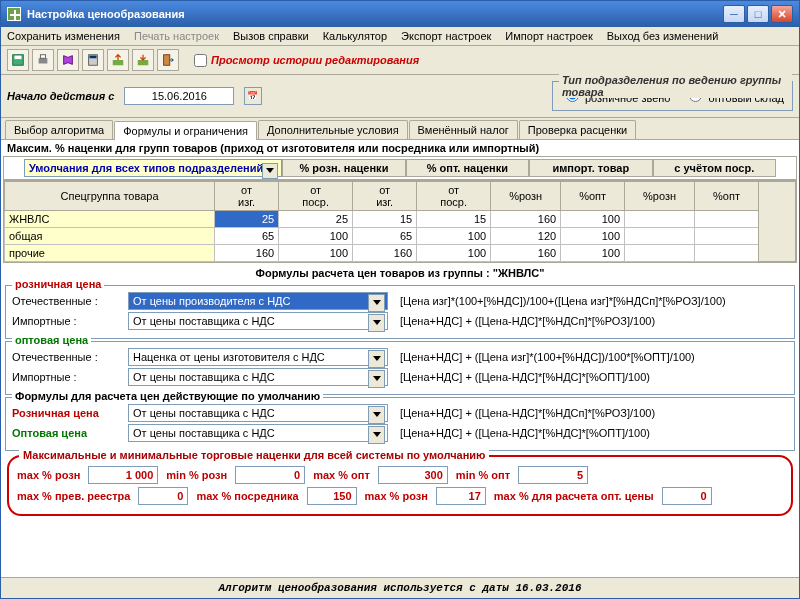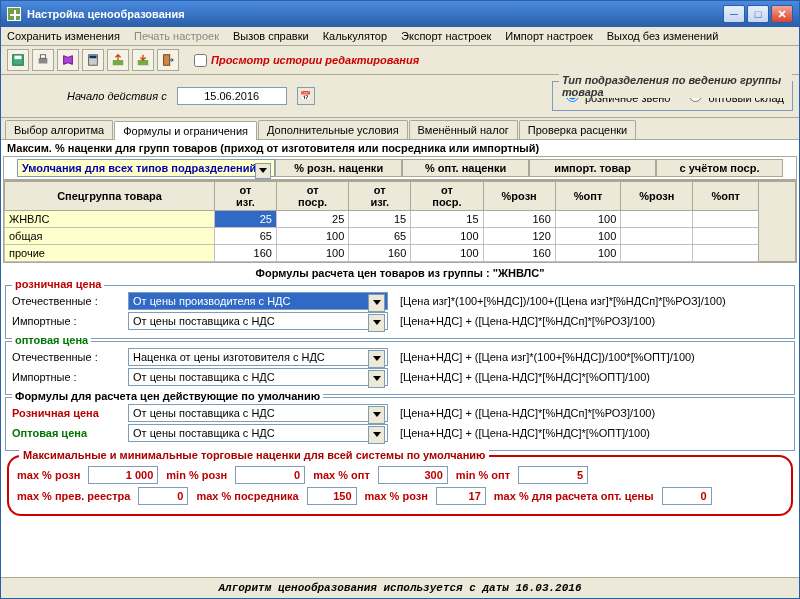--- a/index.html
+++ b/index.html
@@ -15,39 +15,39 @@
 .winbtn { width:22px; height:18px; background:linear-gradient(#e6eefb,#c7d8f4); border:1px solid #2a5ea8; border-radius:2px; text-align:center; line-height:16px; cursor:pointer; color:#2a5ea8; font-weight:bold; }
 .winbtn.close { background:linear-gradient(#f5a49a,#d6452a); color:#fff; }
 .menubar { background:#ece9d8; padding:3px 6px; display:flex; gap:14px; border-bottom:1px solid #aca899; }
 .menubar span { cursor:pointer; white-space:nowrap; }
 .toolbar { background:#ece9d8; padding:3px 6px; display:flex; align-items:center; gap:3px; border-bottom:1px solid #aca899; }
 .tbtn { width:22px; height:22px; border:1px solid #aca899; background:#f5f2e8; cursor:pointer; display:flex; align-items:center; justify-content:center; }
 .tbtn svg { width:14px; height:14px; }
 .chk { margin-left:12px; display:flex; align-items:center; gap:4px; color:#c00; font-weight:bold; font-style:italic; }
 .chk input { margin:0; }
 .row-top { display:flex; align-items:center; padding:6px; gap:10px; border-bottom:1px solid #aca899; }
-.date-lbl { font-weight:normal; font-style:italic; margin-left:60px; }
+.date-lbl { font-weight:bold; font-style:italic; }
 .date-fld { background:#fff; border:1px solid #7f9db9; padding:2px 4px; width:110px; display:inline-block; text-align:center; }
 .datebtn { border:1px solid #7f9db9; background:#ece9d8; width:18px; height:18px; display:inline-flex; align-items:center; justify-content:center; cursor:pointer; font-size:9px; }
 .fieldset { border:1px solid #7f9db9; margin-left:auto; padding:4px 8px 6px; position:relative; }
 .fieldset .legend { position:absolute; top:-8px; left:6px; background:#ece9d8; padding:0 3px; font-style:italic; font-weight:bold; color:#333; }
 .radios { display:flex; gap:14px; }
 .tabs { display:flex; border-bottom:1px solid #aca899; padding:2px 4px 0; background:#ece9d8; gap:1px; }
 .tab { padding:3px 8px; border:1px solid #aca899; border-bottom:none; background:#ece9d8; cursor:pointer; border-radius:2px 2px 0 0; }
 .tab.active { background:#fff; position:relative; top:1px; font-weight:normal; }
 .content { flex:1; background:#fff; overflow:hidden; padding:0; }
 .grouphead { background:#fff; padding:2px 6px; font-weight:bold; }
-.subbar { display:flex; align-items:center; padding:2px 13px; gap:0; border:1px solid #aca899; margin:0 2px; }
+.subbar { display:flex; align-items:center; padding:2px 20px; gap:0; border:1px solid #aca899; margin:0 2px; }
 .combo { background:#ffffcc; border:1px solid #7f9db9; padding:2px 18px 2px 4px; font-weight:bold; color:#00a; position:relative; min-width:240px; cursor:pointer; }
 .combo::after { content:''; position:absolute; right:3px; top:3px; width:14px; height:14px; border:1px solid #7f9db9; background:#ece9d8; }
 .combo::before { content:''; position:absolute; right:7px; top:8px; border-left:4px solid transparent; border-right:4px solid transparent; border-top:5px solid #000; z-index:1; }
 .hdrcell { background:#ece9d8; border:1px solid #aca899; padding:2px 4px; text-align:center; font-weight:bold; flex:1; }
 .tbl { margin:0 2px; border:1px solid #aca899; }
 .tbl table { width:100%; border-collapse:collapse; }
-.tbl th { background:#ece9d8; border:1px solid #aca899; padding:2px 18px; font-weight:bold; text-align:center; }
+.tbl th { background:#ece9d8; border:1px solid #aca899; padding:2px 18px; font-weight:normal; text-align:center; }
 .tbl td { border:1px solid #c0c0c0; padding:2px 4px; background:#fff; }
 .tbl td.name { background:#ffffcc; }
 .tbl td.num { text-align:right; }
 .tbl td.sel { background:#3169c6; color:#fff; }
 .tbl .scrollcol { width:16px; background:#ece9d8; }
 .section-title { text-align:center; font-weight:bold; padding:4px; }
 .fset { border:1px solid #7f9db9; margin:2px 4px; padding:4px 6px 6px; position:relative; }
 .fset .legend { position:absolute; top:-8px; left:6px; background:#fff; padding:0 3px; font-weight:bold; }
 .fset.red .legend { color:#b00; }
 .fset.green .legend { color:#070; }

